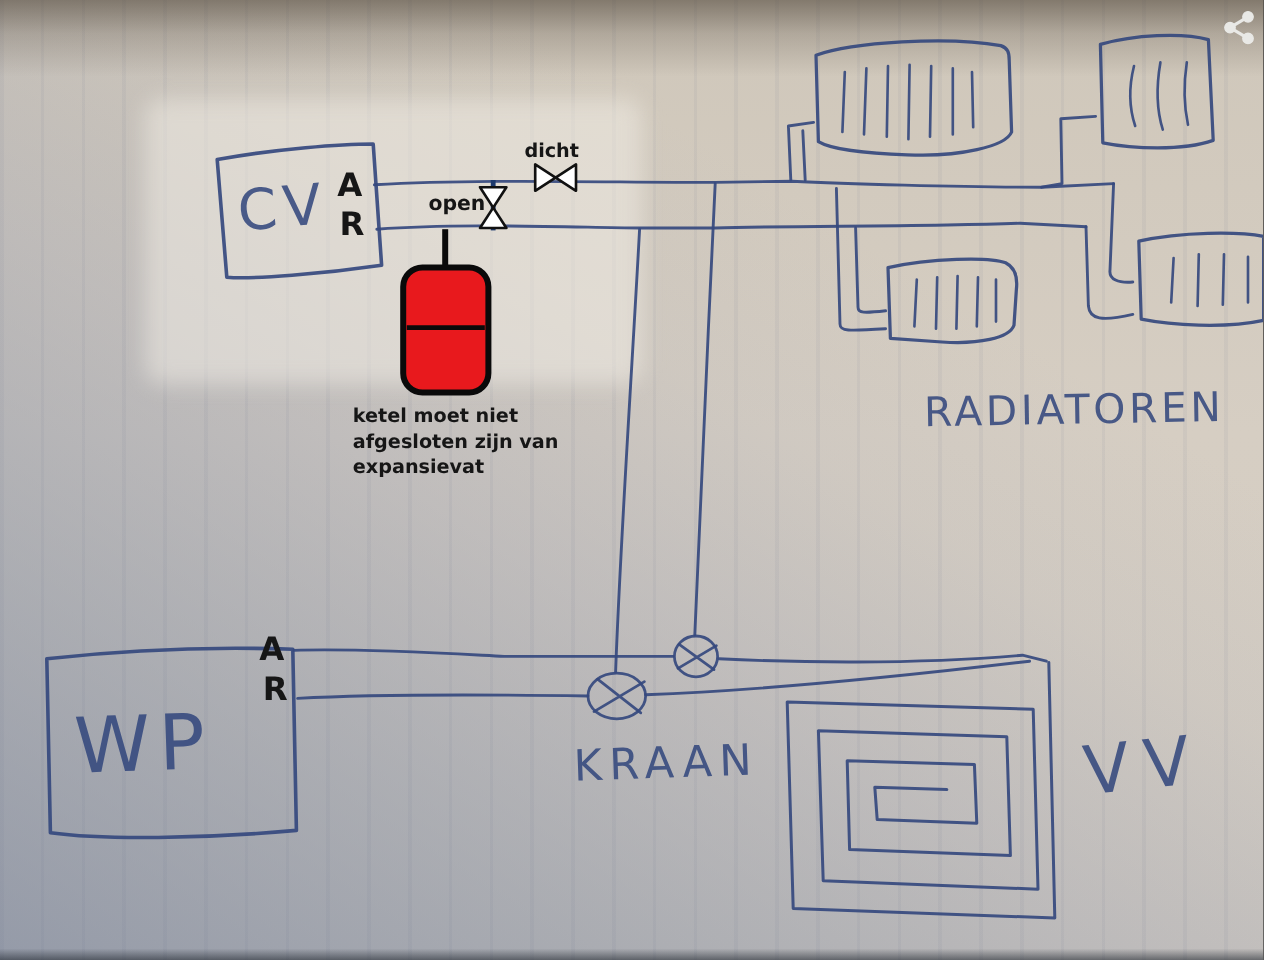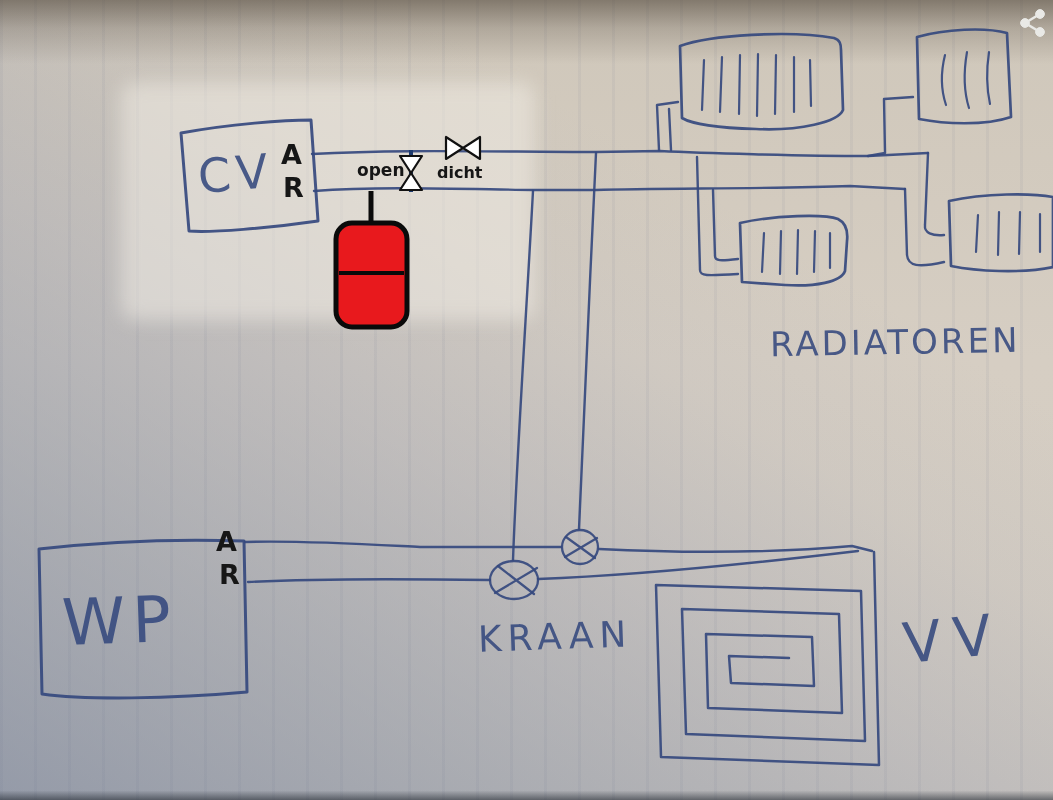--- a/index.html
+++ b/index.html
@@ -36,21 +36,21 @@
   .cv-text{left:198px;top:146px;font-size:47px;letter-spacing:5px;transform:rotate(-5deg);}
   .wp-text{left:62px;top:584px;font-size:64px;letter-spacing:7px;transform:rotate(-2deg);}
   .kraan-text{left:478px;top:616px;font-size:36px;letter-spacing:6px;transform:rotate(-2deg);}
   .rad-text{left:770px;top:322px;font-size:34px;letter-spacing:3px;transform:rotate(-1deg);}
   .vv-text{left:903px;top:606px;font-size:56px;letter-spacing:12px;transform:rotate(-6deg);}
   .port{font-size:27px;line-height:1;}
   .cv-a{left:281px;top:141px;}
   .cv-r{left:283px;top:174px;}
   .wp-a{left:216px;top:528px;}
   .wp-r{left:219px;top:561px;}
-  .dicht-text{left:437px;top:116px;font-size:16px;margin-top:47px;}
+  .dicht-text{left:437px;top:116px;font-size:16px;}
   .open-text{left:357px;top:160px;font-size:17px;}
   .note-text{left:294px;top:336px;font-size:16px;line-height:21px;}
   .share-btn{position:absolute;left:1012px;top:2px;width:40px;height:42px;cursor:pointer;}
 </style>
 </head>
 <body>
 
 <div class="stage">
 
   <div class="patch"></div>
@@ -122,20 +122,23 @@
     </g>
   </svg>
 
   <div class="label hand cv-text">CV</div>
   <div class="label annot port cv-a">A</div>
   <div class="label annot port cv-r">R</div>
 
   <div class="label annot dicht-text">dicht</div>
   <div class="label annot open-text">open</div>
 
+  <div class="label annot note-text">ketel moet niet
+afgesloten zijn van
+expansievat</div>
 
   <div class="label hand rad-text">RADIATOREN</div>
 
   <div class="label hand wp-text">WP</div>
   <div class="label annot port wp-a">A</div>
   <div class="label annot port wp-r">R</div>
 
   <div class="label hand kraan-text">KRAAN</div>
   <div class="label hand vv-text">VV</div>
 

